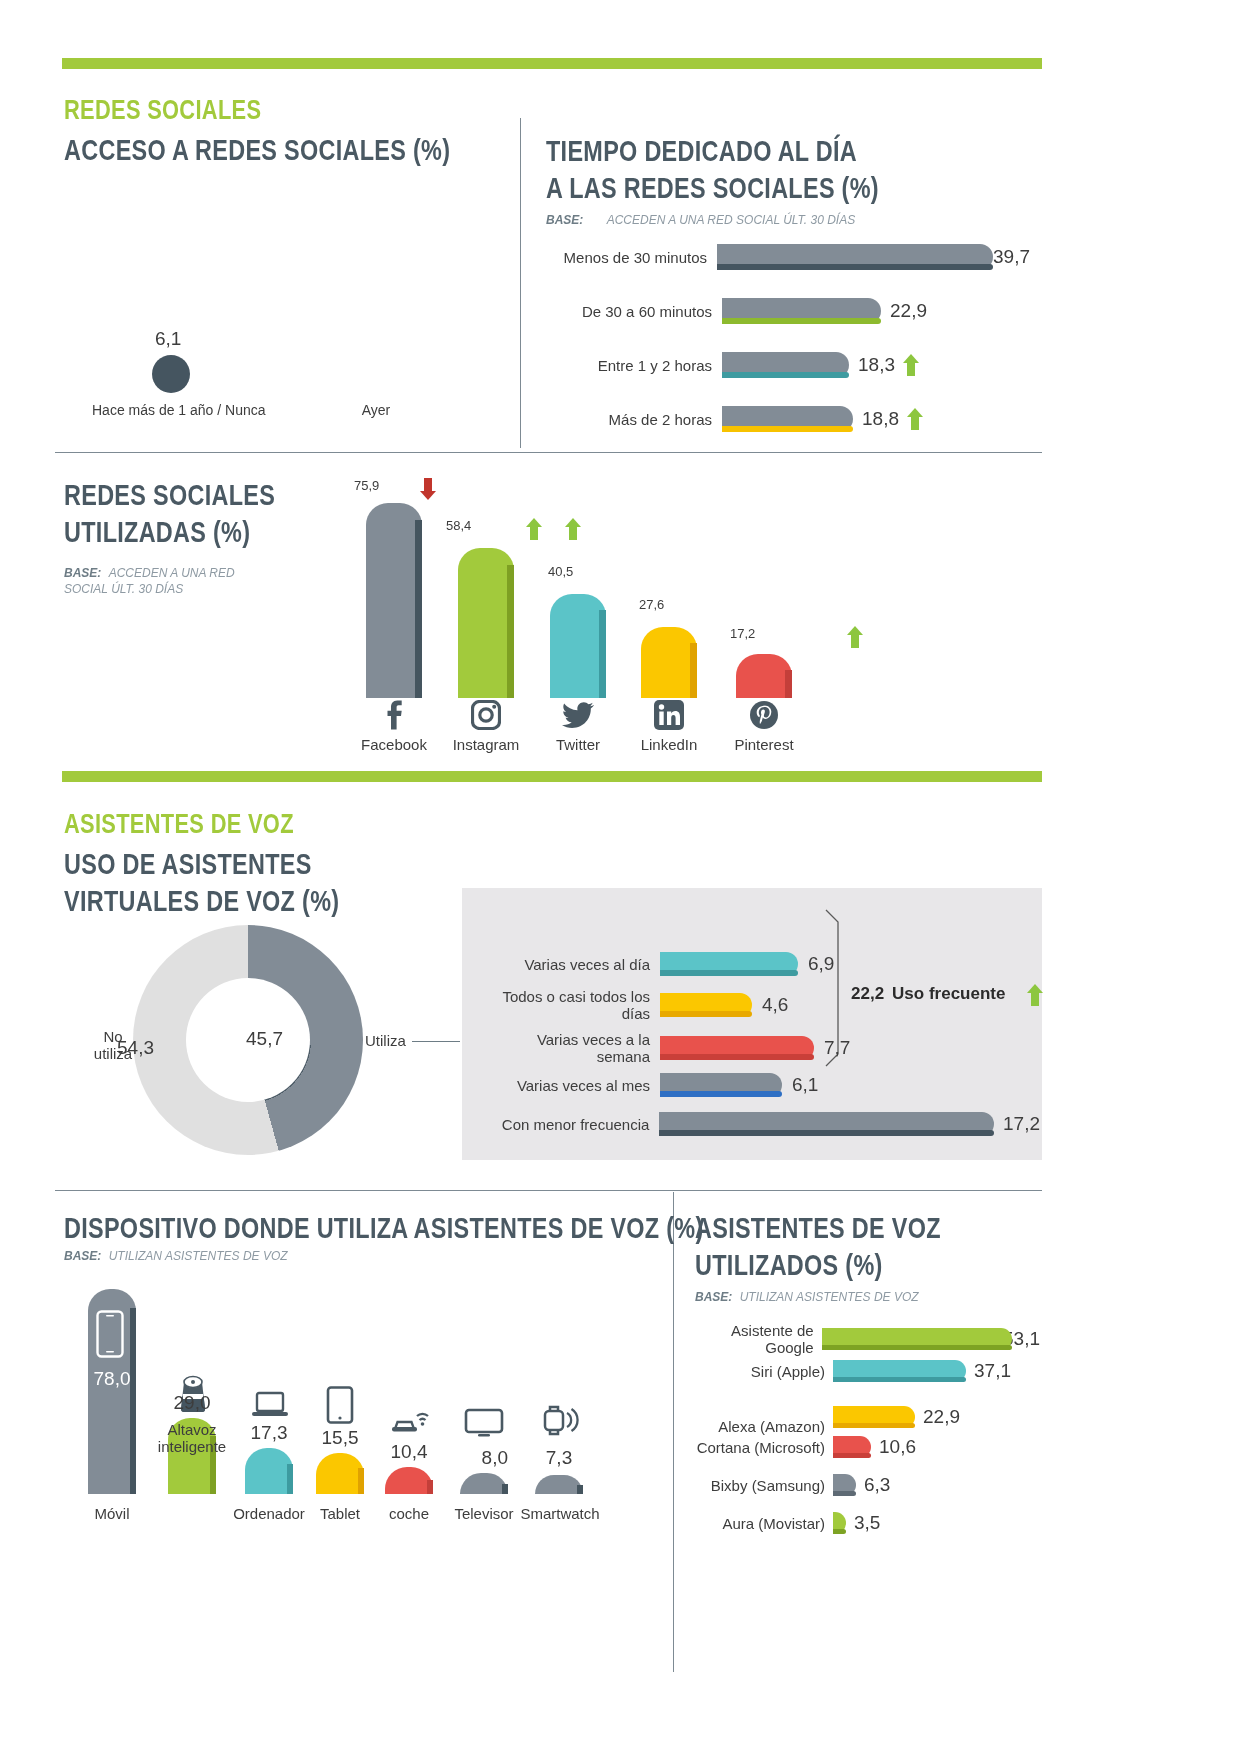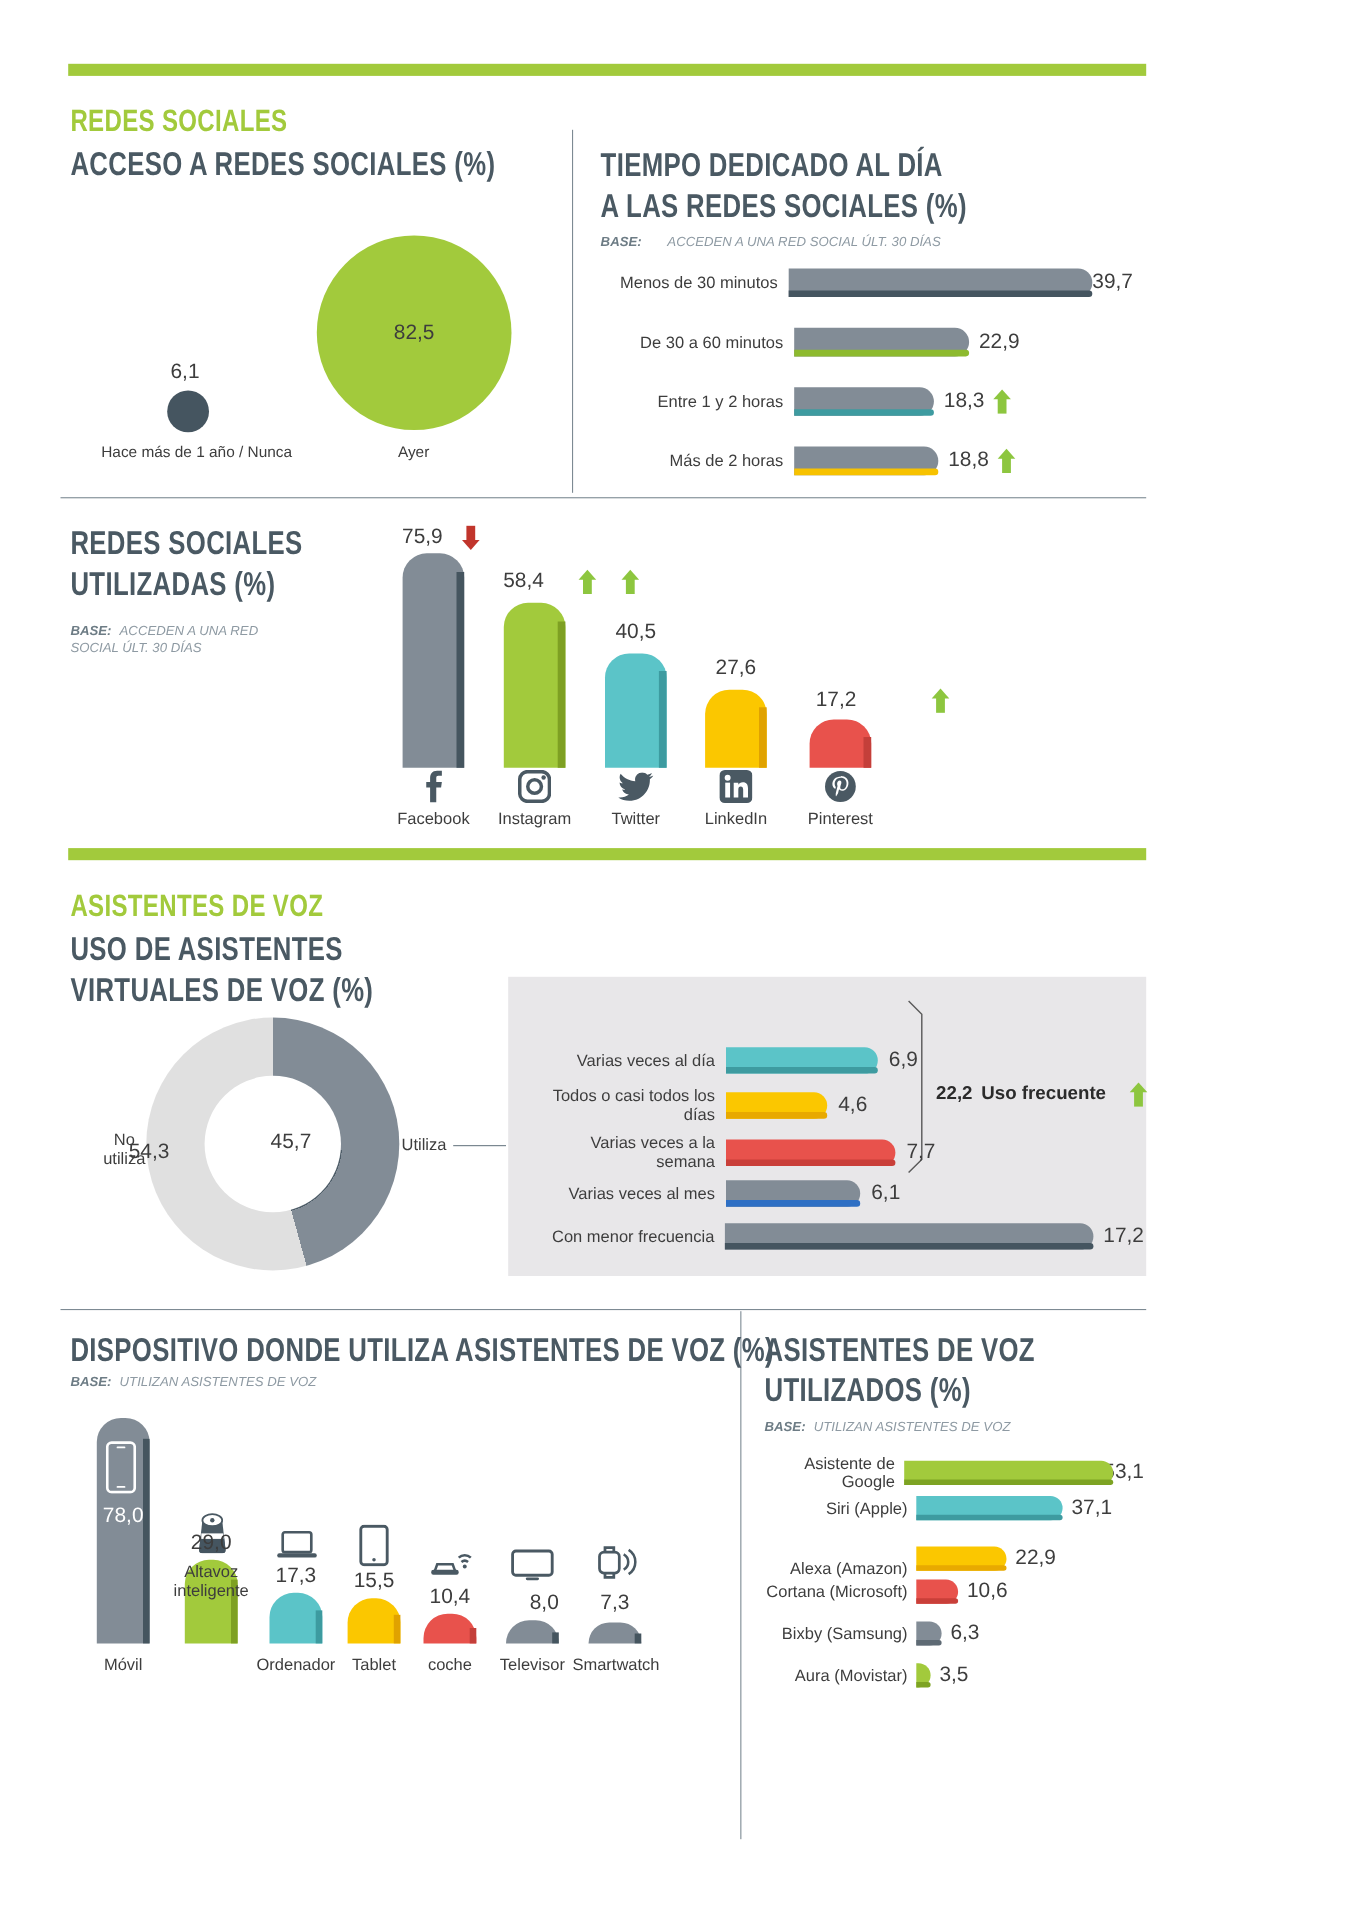--- a/index.html
+++ b/index.html
@@ -47,21 +47,21 @@
            border-left:8px solid transparent;border-right:8px solid transparent;
            border-bottom:9px solid #8dc63f;}
   .arrow.down i{top:0;}
   .arrow.down b{top:auto;bottom:0;border-bottom:none;
            border-top:9px solid #c1352c;border-left:8px solid transparent;border-right:8px solid transparent;}
   .arrow.down i{background:#c1352c;}
 
   
   .vbar{position:absolute;bottom:0;border-radius:22px 22px 0 0;}
   .vbar-shadow{position:absolute;right:0;bottom:0;width:7px;border-radius:0 0 0 0;}
-  .vb-val{position:absolute;font-size:19px;color:#3d3d3d;text-align:center;white-space:nowrap;}
+  .vb-val{position:absolute;font-size:13px;color:#3d3d3d;white-space:nowrap;}
   .vb-lbl{position:absolute;font-size:15px;color:#3d3d3d;text-align:center;line-height:17px;}
 
   
   .donut{position:absolute;border-radius:50%;}
   .donut-hole{position:absolute;border-radius:50%;background:#fff;}
 
   
   .panel{position:absolute;background:#e8e7e9;}
 
   .white-val{color:#ffffff;font-size:19px;}
@@ -75,23 +75,20 @@
   <div class="abs green-rule" style="left:62px;top:58px;width:980px;"></div>
 
   
   <div class="abs sec-kicker" style="left:64px;top:94px;">REDES SOCIALES</div>
   <div class="abs sec-title" style="left:64px;top:133px;">ACCESO A REDES SOCIALES (%)</div>
 
   
   <div class="abs divider-v" style="left:520px;top:118px;height:330px;"></div>
 
   
-  <div class="abs bubble" style="left:288px;top:214px;width:177px;height:177px;background:#a2ca3c;">
-    <span class="val">82,5</span>
-  </div>
   <div class="abs bubble" style="left:152px;top:355px;width:38px;height:38px;background:#455560;"></div>
   <div class="abs val" style="left:155px;top:328px;">6,1</div>
   <div class="abs bubble-lbl" style="left:92px;top:402px;width:160px;">Hace más de 1 año / Nunca</div>
   <div class="abs bubble-lbl" style="left:336px;top:402px;width:80px;">Ayer</div>
 
   
   <div class="abs sec-title" style="left:546px;top:134px;">TIEMPO DEDICADO AL DÍA</div>
   <div class="abs sec-title" style="left:546px;top:171px;">A LAS REDES SOCIALES (%)</div>
   <div class="abs base-line" style="left:546px;top:213px;">
     <b>BASE:</b>

